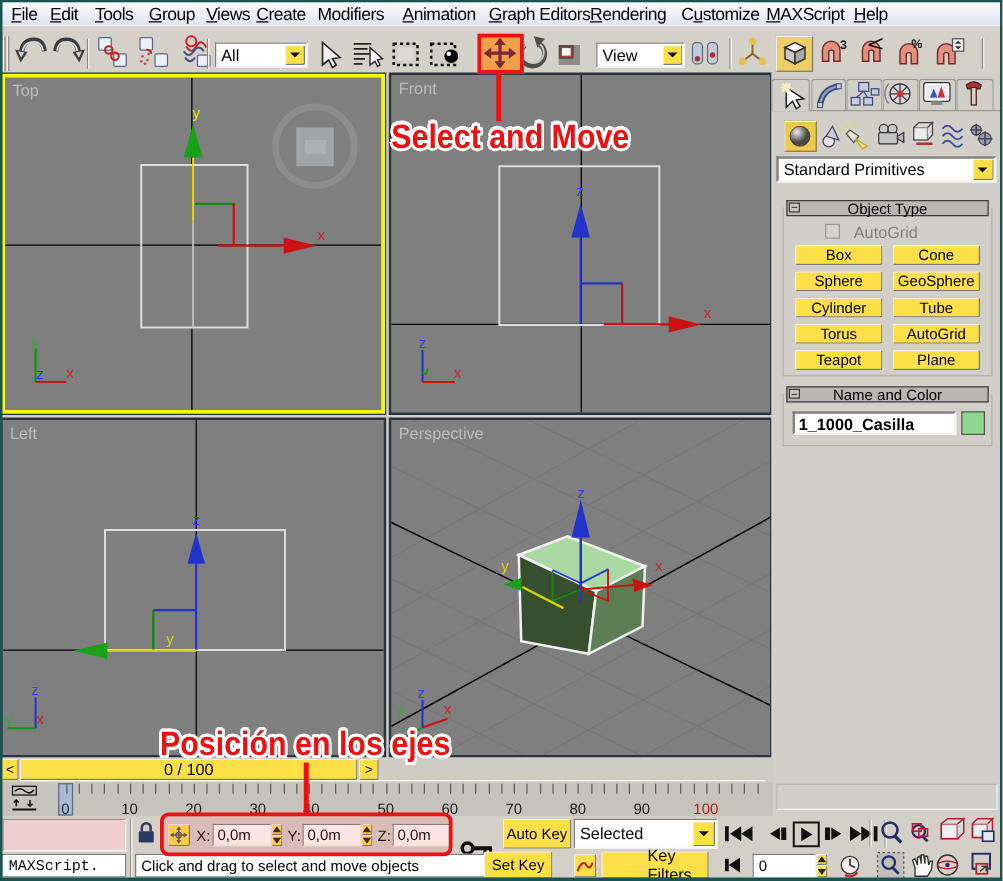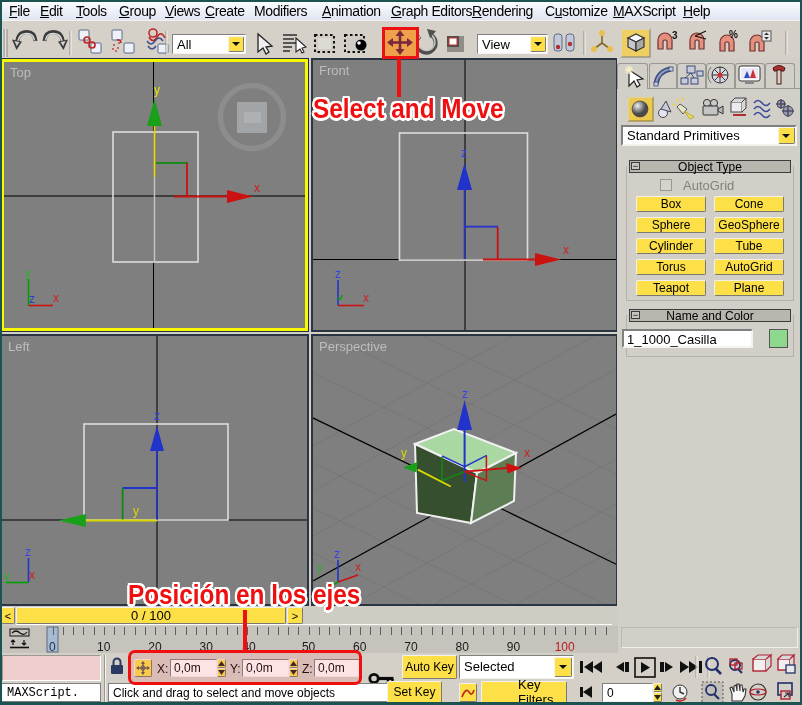--- a/index.html
+++ b/index.html
@@ -434,21 +434,21 @@
   <div class="btn3d abs" style="left:19px;top:180px;width:70px;height:16px;">Cylinder</div>
   <div class="btn3d abs" style="left:97px;top:180px;width:70px;height:16px;">Tube</div>
   <div class="btn3d abs" style="left:19px;top:201px;width:70px;height:16px;">Torus</div>
   <div class="btn3d abs" style="left:97px;top:201px;width:70px;height:16px;">AutoGrid</div>
   <div class="btn3d abs" style="left:19px;top:222px;width:70px;height:16px;">Teapot</div>
   <div class="btn3d abs" style="left:97px;top:222px;width:70px;height:16px;">Plane</div>
 
   <div class="abs" style="left:9px;top:257px;width:166px;height:41px;border-left:1px solid #b4b1aa;border-right:1px solid #b4b1aa;border-bottom:1px solid #b4b1aa;"></div>
   <div class="rollhdr abs" style="left:12px;top:251px;width:162px;height:13px;line-height:12px;">Name and Color</div>
   <div class="abs" style="left:14px;top:253px;width:9px;height:8px;background:#c8c5be;border:1px solid #3c3c3c;font-size:9px;line-height:7px;text-align:center;box-sizing:border-box;">−</div>
-  <div class="abs sunken" style="left:5px;top:271px;width:131px;height:19px;border-width:2px;">
+  <div class="abs sunken" style="left:17px;top:271px;width:131px;height:19px;border-width:2px;font-weight:bold;">
     <span class="abs" style="left:3px;top:1px;font-size:13px;">1_1000_Casilla</span>
   </div>
   <div class="abs" style="left:152px;top:271px;width:19px;height:19px;background:#8ed88e;border:1px solid #555;box-sizing:border-box;"></div>
   <div class="abs" style="left:4px;top:569px;width:177px;height:21px;border:1px solid #bbb8b1;border-bottom-color:#f0efec;border-right-color:#f0efec;box-sizing:border-box;"></div>
 </div>
 
 <div class="abs" style="left:0;top:606px;width:618px;height:20px;background:#cfccc4;">
   <div class="btn3d abs" style="left:1px;top:1px;width:14px;height:17px;font-size:11px;">&lt;</div>
   <div class="btn3d abs" style="left:16px;top:1px;width:270px;height:17px;font-size:13px;">0 / 100</div>
   <div class="btn3d abs" style="left:287px;top:1px;width:16px;height:17px;font-size:11px;">&gt;</div>

